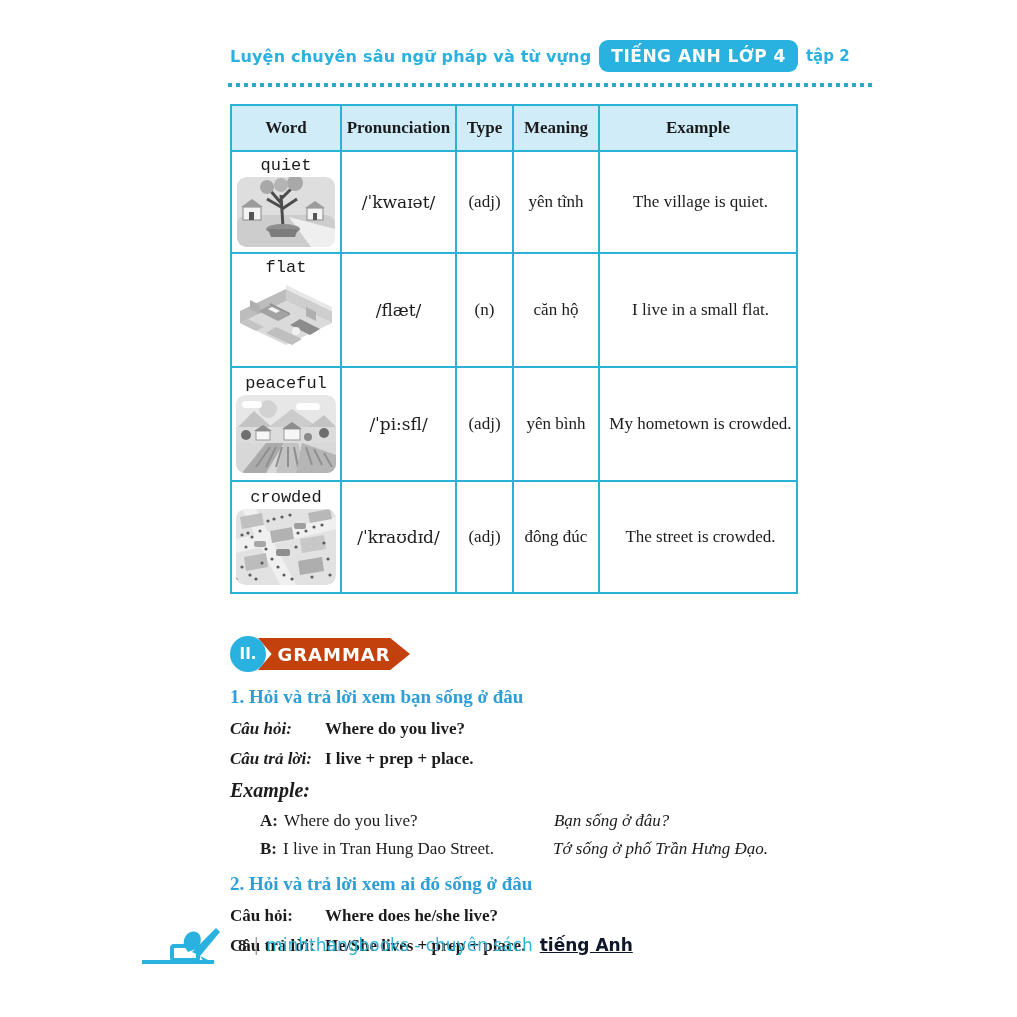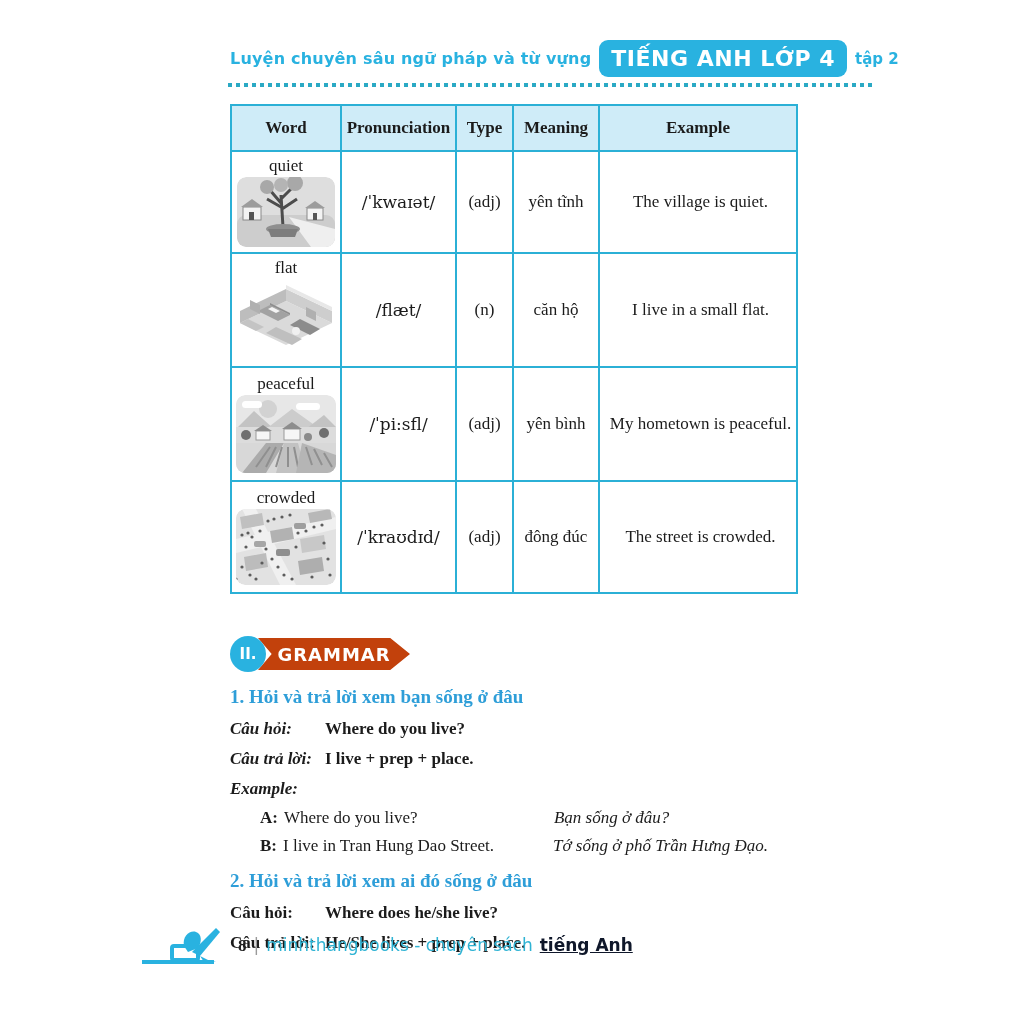--- a/index.html
+++ b/index.html
@@ -6,42 +6,42 @@
   html,body { background:#ffffff; }
   .page {
     position:relative; width:1017px; height:1017px; background:#ffffff;
     font-family:"Liberation Serif","DejaVu Serif",serif; color:#1b1b1b; overflow:hidden;
   }
 
   
   .pg-header { position:absolute; left:230px; top:40px; display:flex; align-items:center; gap:8px;
     font-family:"DejaVu Sans","Liberation Sans",sans-serif; }
   .series-title { color:#29b2e0; font-weight:bold; font-size:16px; letter-spacing:0.2px; }
-  .grade-badge { background:#29b2e0; color:#ffffff; font-weight:bold; font-size:22px;
+  .grade-badge { background:#29b2e0; color:#ffffff; font-weight:bold; font-size:17px;
     padding:6px 12px; border-radius:9px; letter-spacing:0.5px; }
   .volume-label { color:#29b2e0; font-weight:bold; font-size:15px; }
   .dotted-rule { position:absolute; left:228px; top:83px; width:645px; height:4px;
     background:repeating-linear-gradient(90deg,#2aa9c4 0 4px,transparent 4px 8px); }
 
   
   table.vocab { position:absolute; left:230px; top:104px; width:566px; border-collapse:collapse;
     table-layout:fixed; }
   table.vocab col.c-word   { width:110px; }
   table.vocab col.c-pron   { width:115px; }
   table.vocab col.c-type   { width:57px; }
   table.vocab col.c-mean   { width:86px; }
   table.vocab col.c-ex     { width:198px; }
   table.vocab th, table.vocab td { border:2px solid #2bb0d6; font-size:17px; }
   table.vocab thead th { background:#cfecf8; font-weight:bold; height:46px; text-align:center; }
   table.vocab td { background:#ffffff; text-align:center; vertical-align:middle; }
   tr.row-h1 td { height:102px; }
   tr.row-h2 td { height:114px; }
   tr.row-h3 td { height:114px; }
   tr.row-h4 td { height:112px; }
-  td.word-cell { padding:3px 4px 5px 4px; }
+  td.word-cell { padding:3px 4px 5px 4px;font-family:Liberation Mono, monospace; }
   .word-wrap { display:flex; flex-direction:column; align-items:center; gap:1px; }
   .word-label { font-size:17px; line-height:20px; }
   .pron-cell { font-family:"DejaVu Serif",serif; font-size:16px; }
   td.example-cell { text-align:left; padding-left:9px; padding-right:4px; }
   .vocab-img { display:block; border-radius:9px; }
 
   
   .grammar { position:absolute; left:230px; top:636px; width:575px; }
   .gram-banner { position:relative; height:36px; margin-bottom:12px; }
   .gram-circle { position:absolute; left:0; top:0; width:36px; height:36px; border-radius:50%;
@@ -50,21 +50,21 @@
   .gram-flag { position:absolute; left:28px; top:2px; width:152px; height:32px; background:#c2410c;
     clip-path:polygon(0 0, 87% 0, 100% 50%, 87% 100%, 0 100%, 9% 50%);
     color:#ffffff; font-family:"DejaVu Sans",sans-serif; font-weight:bold; font-size:18px;
     letter-spacing:1px; display:flex; align-items:center; justify-content:center;
     padding-left:14px; padding-right:14px; }
   .blue-heading { color:#2e9ed8; font-weight:bold; font-size:19px; margin:14px 0 10px 0; }
   .gram-line { display:flex; margin:9px 0; font-size:17px; line-height:21px; }
   .gram-label { font-weight:bold; font-style:italic; min-width:95px; flex:0 0 auto; }
   .gram-label.upright { font-style:normal; }
   .gram-value { font-weight:bold; }
-  .example-label { font-weight:bold; font-style:italic; font-size:17px; margin:10px 0 8px 0; }
+  .example-label { font-weight:bold; font-style:italic; font-size:20px; margin:10px 0 8px 0; }
   .ex-line { display:flex; margin:7px 0 7px 30px; font-size:17px; line-height:21px; }
   .ex-speaker { font-weight:bold; margin-right:6px; flex:0 0 auto; }
   .ex-en { flex:0 0 240px; }
   .ex-vi { font-style:italic; margin-left:30px; }
 
   
   .pg-footer { position:absolute; left:142px; top:922px; display:flex; align-items:center; gap:8px; }
   .footer-text { display:flex; align-items:baseline; gap:7px;
     font-family:"DejaVu Sans","Liberation Sans",sans-serif; font-size:17px; }
   .page-num { font-family:"Liberation Serif",serif; font-weight:bold; color:#222222; font-size:17px; }
@@ -181,21 +181,21 @@
               <polygon points="48,48 62,48 70,78 40,78" fill="#c2c2c2"></polygon>
               <path d="M34,52 L20,72 M40,52 L30,72 M46,52 L40,72 M52,52 L52,72 M58,52 L62,72" stroke="#8f8f8f" stroke-width="2"></path>
               <polygon points="66,48 100,60 100,78 60,78" fill="#b5b5b5"></polygon>
               <path d="M70,52 L76,70 M78,54 L86,70 M88,58 L96,72" stroke="#909090" stroke-width="2"></path>
             </svg>
           </div>
         </td>
         <td class="pron-cell">/ˈpi:sfl/</td>
         <td>(adj)</td>
         <td>yên bình</td>
-        <td class="example-cell">My hometown is peaceful.</td>
+        <td class="example-cell">My hometown is crowded.</td>
       </tr>
       <tr class="row-h4">
         <td class="word-cell">
           <div class="word-wrap">
             <span class="word-label">crowded</span>
             <svg class="vocab-img" width="100" height="76" viewBox="0 0 100 76">
               <rect x="0" y="0" width="100" height="76" rx="9" fill="#e2e2e2"></rect>
               <polygon points="0,30 100,8 100,20 0,44" fill="#f0f0f0"></polygon>
               <polygon points="20,0 60,76 44,76 6,0" fill="#f0f0f0"></polygon>
               <polygon points="4,8 26,4 28,16 6,20" fill="#c0c0c0"></polygon>

